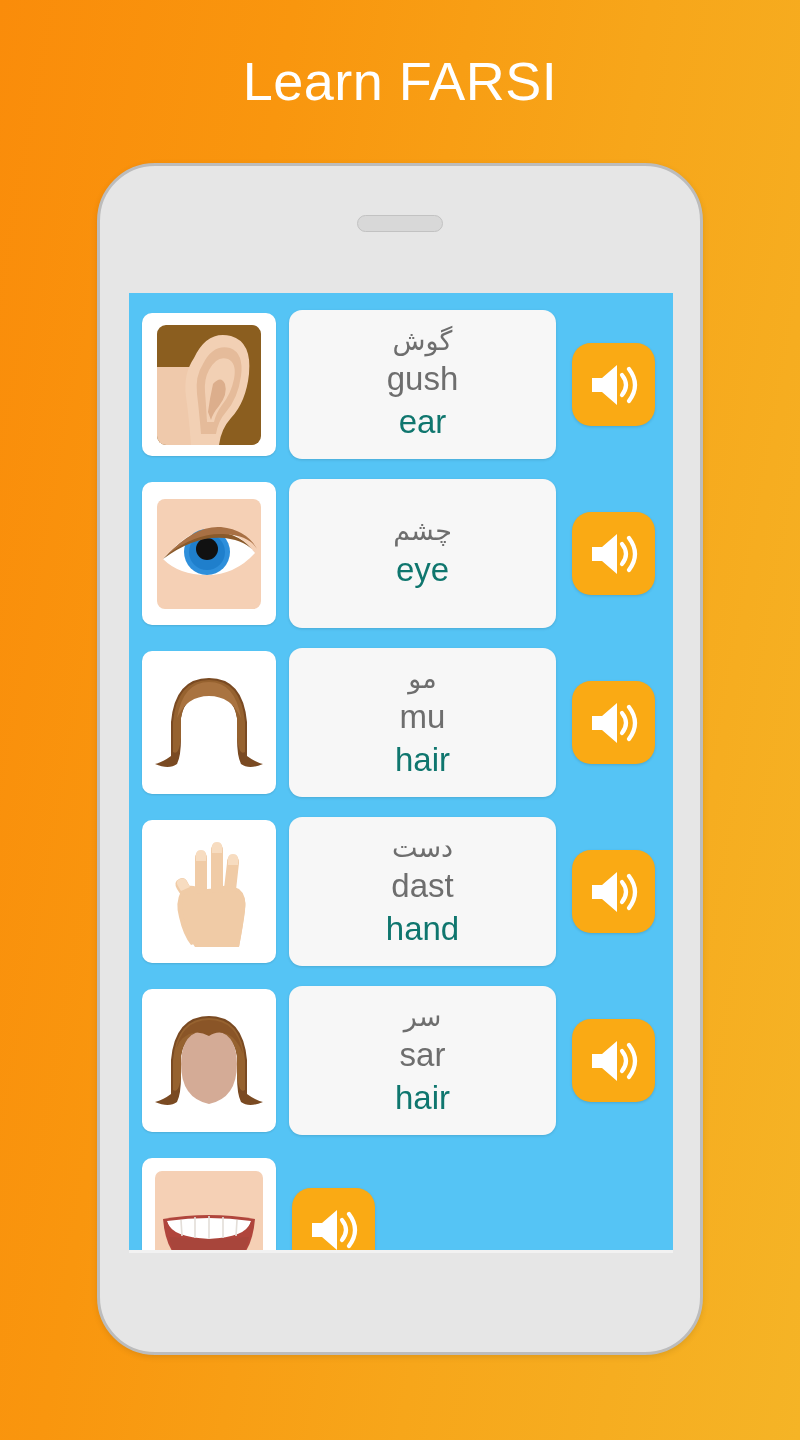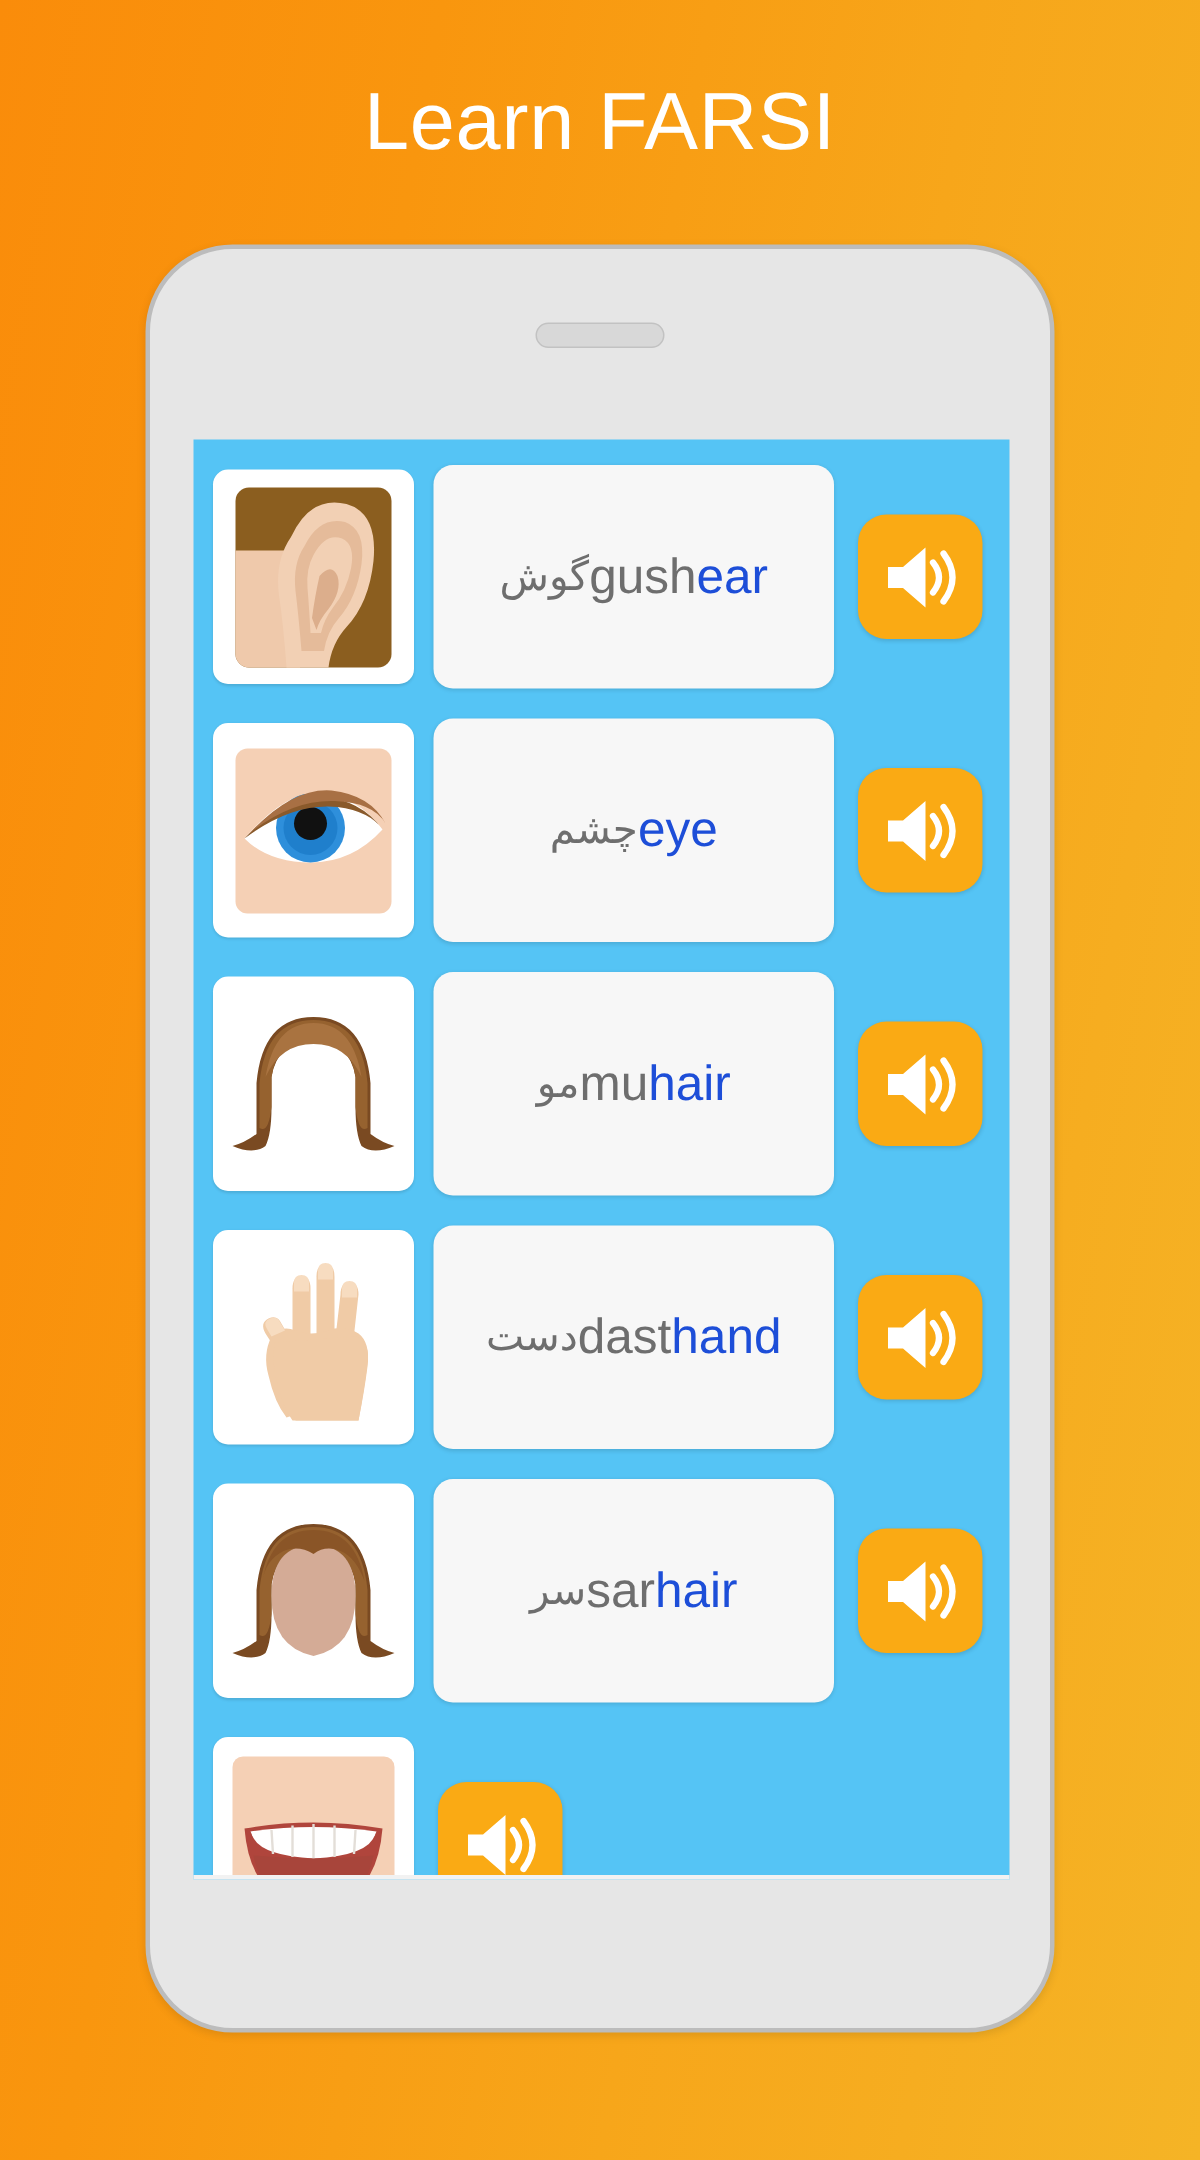--- a/index.html
+++ b/index.html
@@ -96,41 +96,41 @@
 
   
   .word-card {
     margin-left: 13px;
     width: 267px;
     height: 149px;
     background: #f7f7f7;
     border-radius: 13px;
     flex: 0 0 auto;
     display: flex;
-    flex-direction: row;
+    flex-direction: column;
     align-items: center;
     justify-content: center;
     box-shadow: 0 1px 3px rgba(0,0,0,0.13);
     padding: 4px 6px;
   }
   .w-native {
     font-size: 27px;
     color: #6e6e6e;
     line-height: 1.25;
     direction: rtl;
     unicode-bidi: isolate;
   }
   .w-translit {
     font-size: 33px;
     color: #6e6e6e;
     line-height: 1.3;
   }
   .w-english {
     font-size: 33px;
-    color: #1d4ed8;
+    color: #0f766e;
     line-height: 1.3;
   }
 
   
   .speak-btn {
     margin-left: 16px;
     width: 83px;
     height: 83px;
     background: #faaa14;
     border-radius: 19px;

